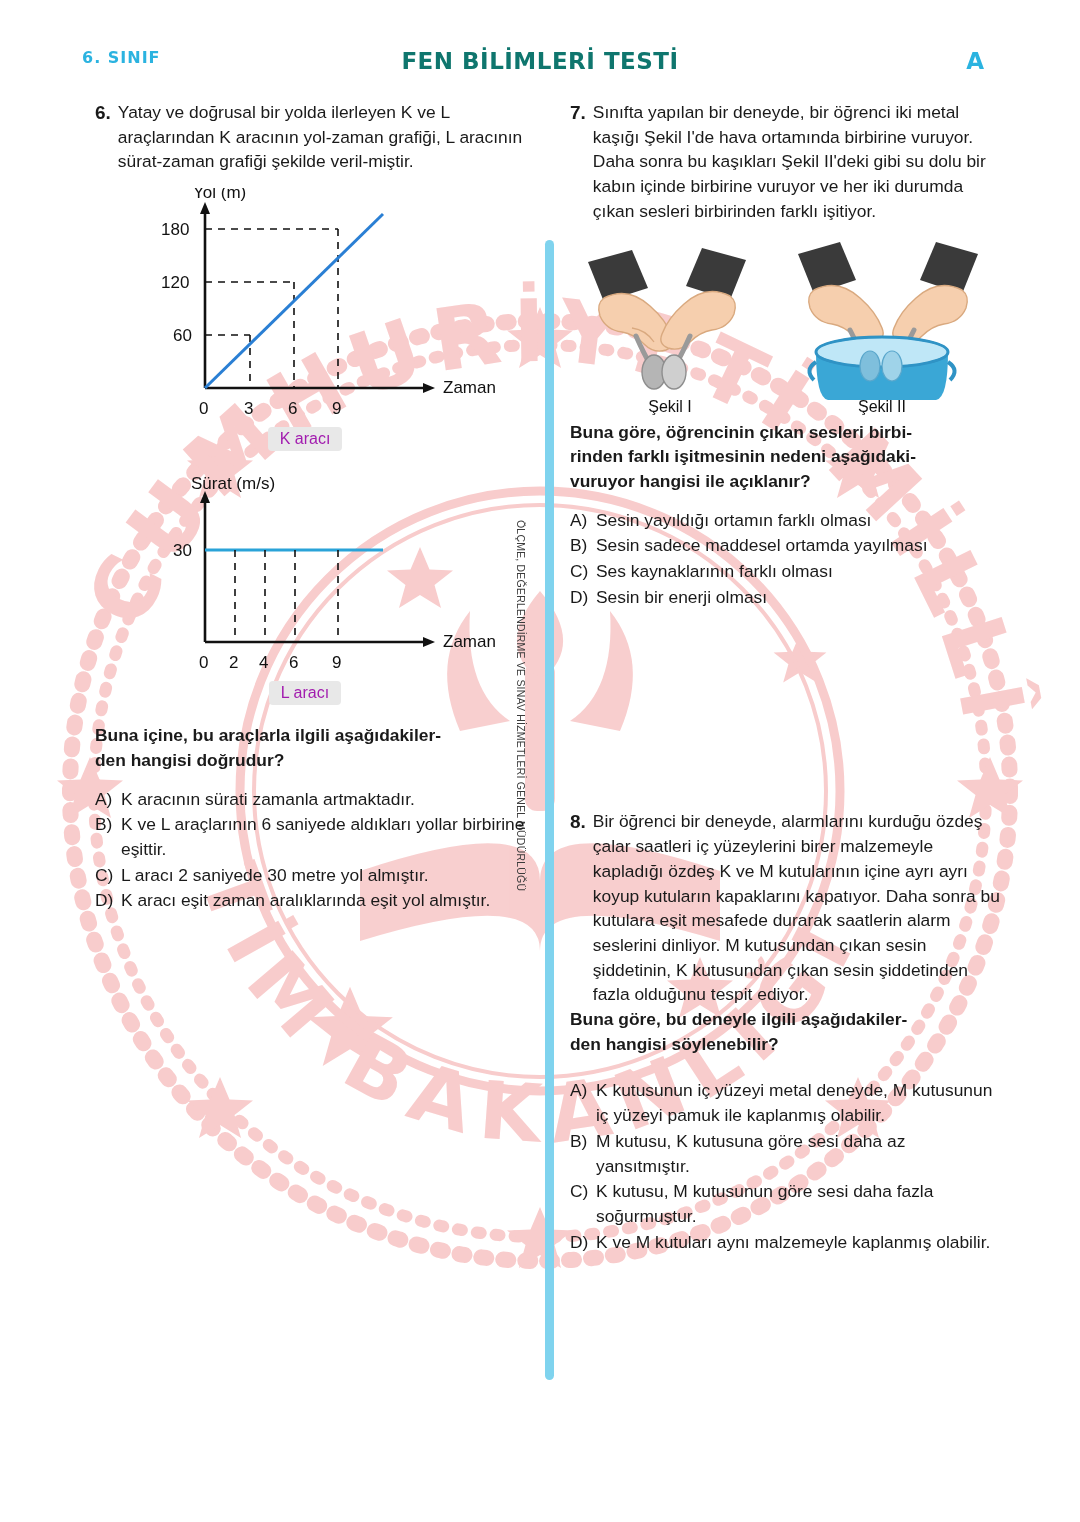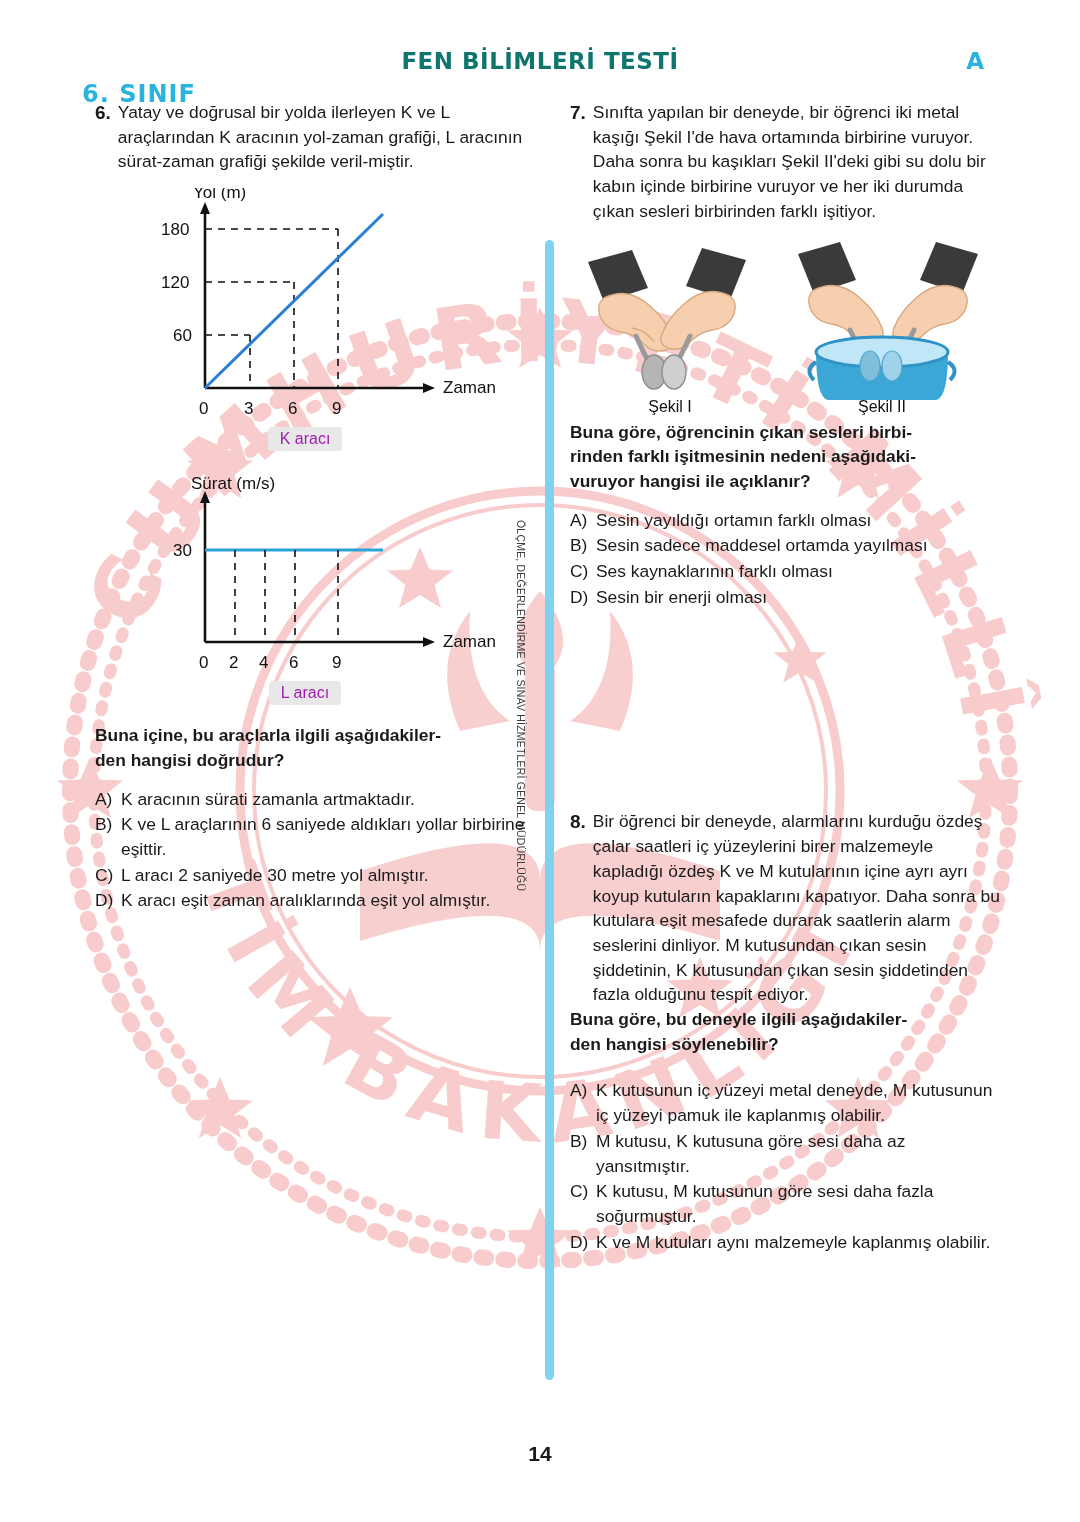--- a/index.html
+++ b/index.html
@@ -30,24 +30,23 @@
 
   
   .header {
     position: absolute;
     top: 48px; left: 0; right: 0;
     height: 44px;
     z-index: 3;
   }
   .hdr-class {
     position: absolute; left: 82px; top: 0;
-    font-size: 24px; font-weight: bold; letter-spacing: 1px;
+    font-size: 16px; font-weight: bold; letter-spacing: 1px;
     color: #2bb3e0;
     font-family: "DejaVu Sans", sans-serif;
-    margin-top: 32px;
   }
   .hdr-title {
     position: absolute; left: 0; right: 0; top: 0;
     text-align: center;
     font-size: 23px; font-weight: bold; letter-spacing: .5px;
     color: #0f766e;
     font-family: "DejaVu Sans", sans-serif;
   }
   .hdr-book {
     position: absolute; right: 96px; top: 0;
@@ -417,15 +416,14 @@
           <span class="opt-text">K kutusu, M kutusunun göre sesi daha fazla soğurmuştur.</span>
         </div>
         <div class="opt">
           <span class="opt-letter">D)</span>
           <span class="opt-text">K ve M kutuları aynı malzemeyle kaplanmış olabilir.</span>
         </div>
       </div>
     </div>
   </div>
 
-  <div class="page-num">14</div>
 
 </div>
 
 </body></html>

